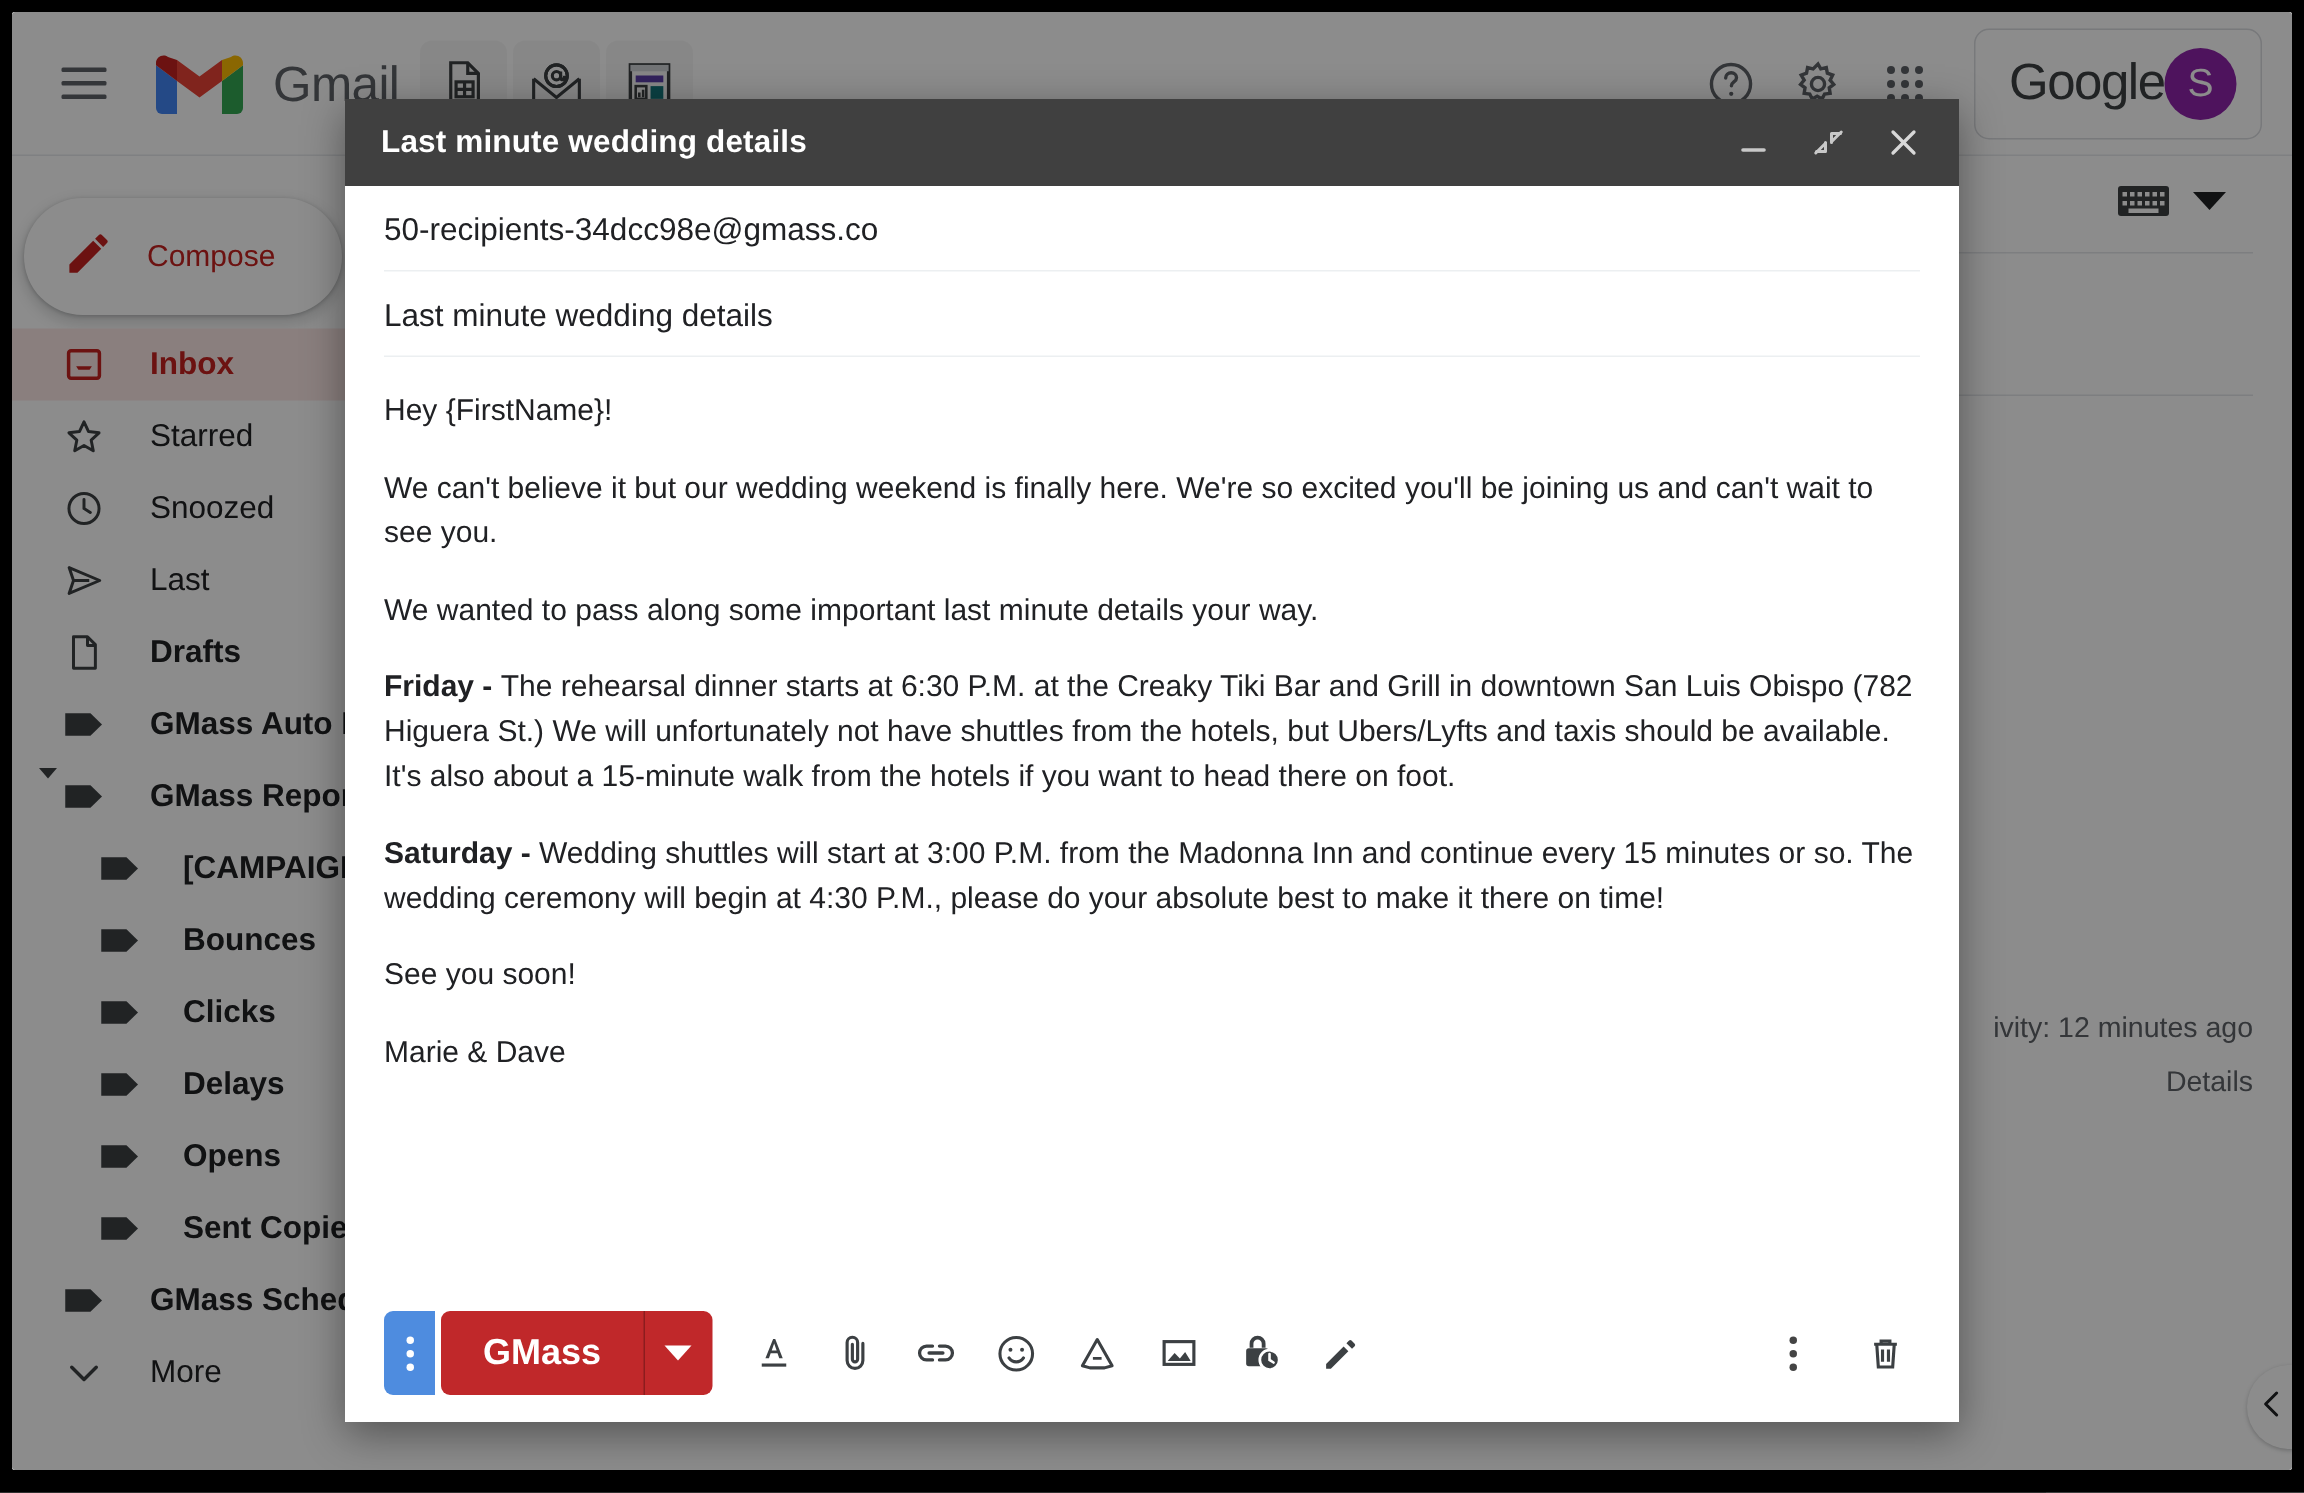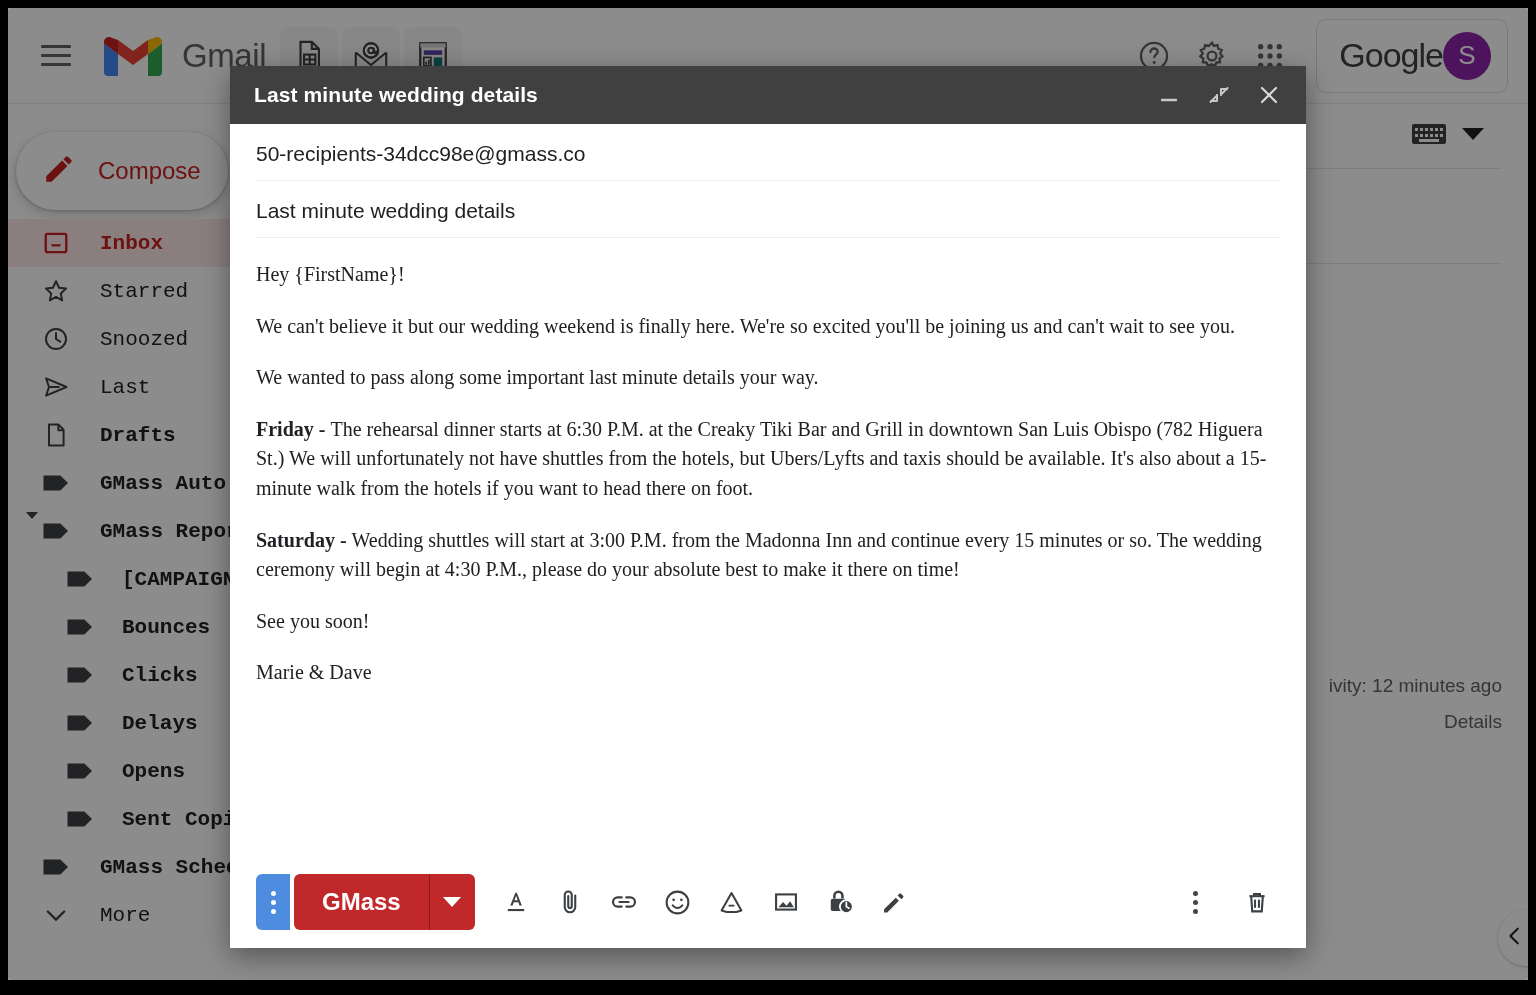--- a/index.html
+++ b/index.html
@@ -98,35 +98,35 @@
     padding-top: 18px;
   }
   .compose-btn {
     margin: 10px 0 0 8px;
     width: 212px; height: 78px;
     border-radius: 40px;
     background: #fff;
     box-shadow: 0 1px 3px rgba(60,64,67,0.3), 0 4px 8px 3px rgba(60,64,67,0.15);
     display: flex; align-items: center; cursor: pointer;
   }
-  .compose-label { font-size: 24px; color: #c5221f; margin-left: 22px; font-weight: 400;}
+  .compose-label { font-size: 20px; color: #c5221f; margin-left: 22px; font-weight: 400;}
   .nav-item {
     height: 48px; display: flex; align-items: center;
     border-radius: 0 24px 24px 0; cursor: pointer;
     padding-left: 34px; margin-top: 0px; color: #202124;
     font-size: 21px; white-space: nowrap; overflow: hidden;
   }
   .nav-item.active { background: #fce8e6; color: #c5221f; font-weight: bold; }
   .nav-item .label { margin-left: 30px; }
   .nav-item.nested { padding-left: 58px; }
   .nav-item.nested .label { margin-left: 28px; }
   .nav-item.bold .label { font-weight: bold; }
   .nav-spacer { height: 9px; }
   .caret { position: absolute; left: 16px; }
-  .nav-row { position: relative; font-family: Liberation Mono, monospace; }
+  .nav-row { position: relative; }
 
   
   .main {
     position: absolute; top: 96px; left: 260px; right: 0; bottom: 0;
     background: #fff;
   }
   .main-toolbar {
     height: 64px; display: flex; align-items: center; justify-content: flex-end;
     padding-right: 42px; gap: 14px;
   }
@@ -167,21 +167,20 @@
   }
   .compose-field {
     margin: 0 26px; padding: 18px 0 14px 0;
     border-bottom: 1px solid #eceff1;
     font-size: 21px; color: #202124;
   }
   .compose-body {
     flex: 1; margin: 0 26px; padding-top: 22px;
     font-size: 20px; color: #202124; line-height: 1.48;
     overflow: hidden;
-    font-family: Liberation Serif, serif;
   }
   .compose-body p { margin-bottom: 22px; }
   .compose-body b { font-weight: bold; }
   .compose-footer {
     height: 92px; display: flex; align-items: center;
     padding: 0 26px; gap: 0;
   }
   .gmass-group { display: flex; align-items: center; }
   .gmass-dots {
     width: 34px; height: 56px; background: #4e8cdf;

